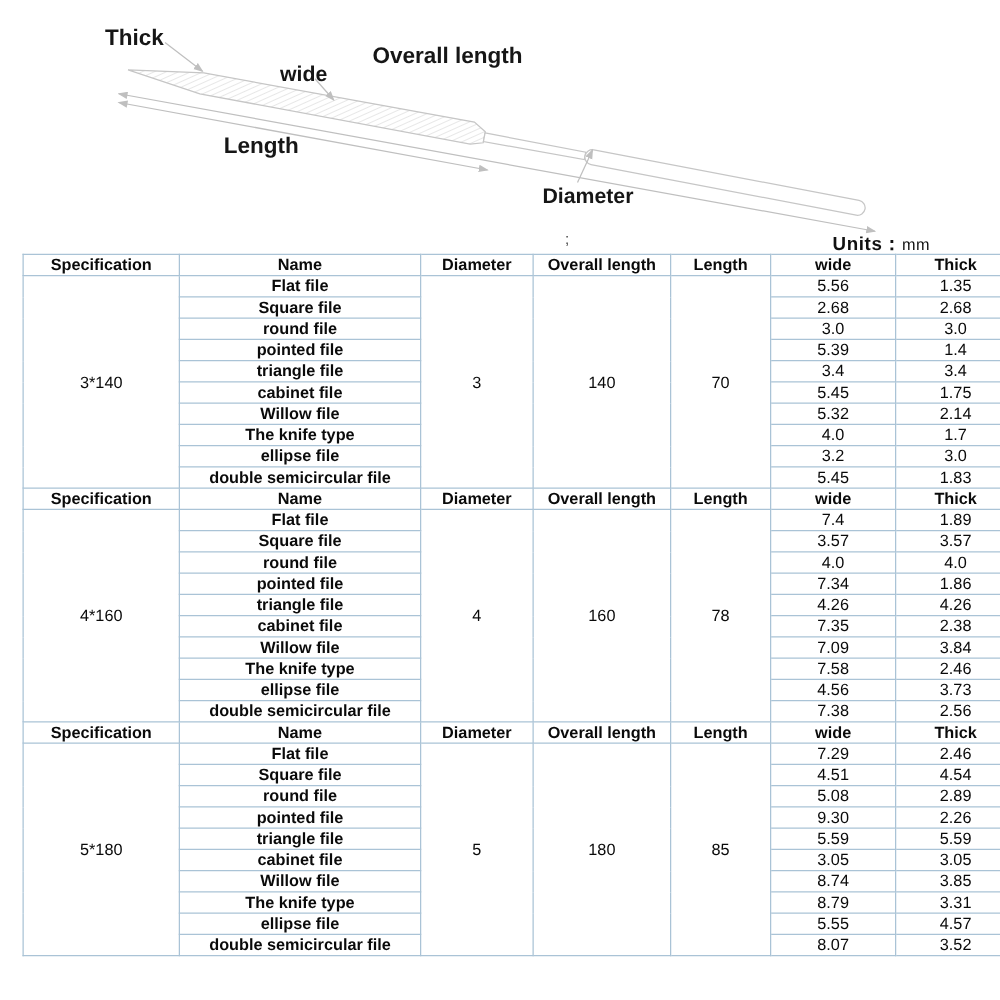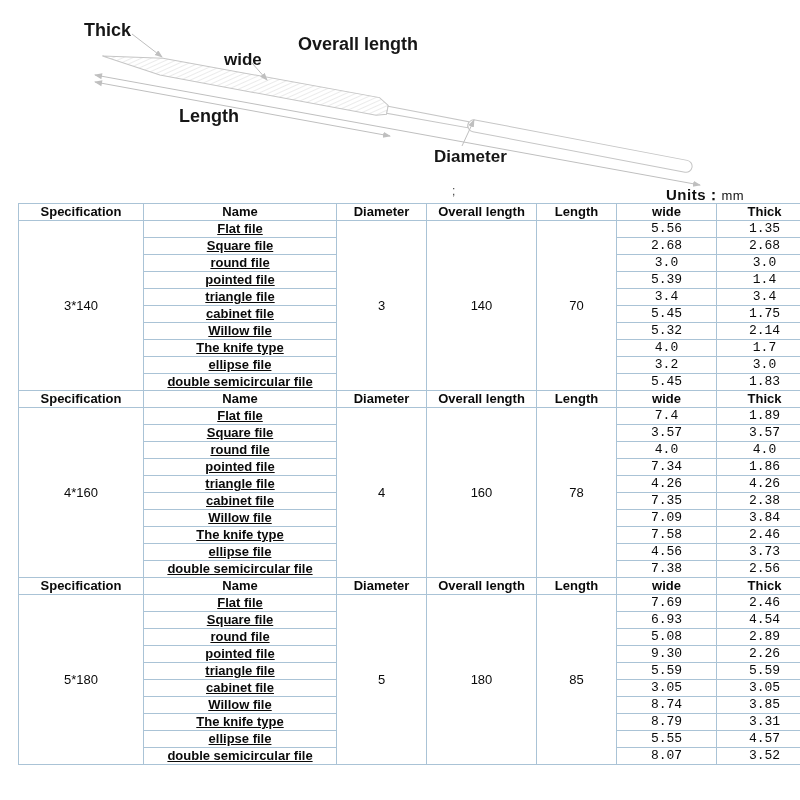--- a/index.html
+++ b/index.html
@@ -10,23 +10,23 @@
   .diagram { position: absolute; top: 0; left: 0; }
   .dlabel { font-family: "Liberation Sans", sans-serif; font-weight: bold; fill: #161616; }
 
   .units { position: absolute; top: 186px; left: 666px; font-size: 15px; font-weight: bold; color: #111; letter-spacing: .5px; }
   .units .mm { font-weight: normal; font-size: 13px; }
   .semi { position: absolute; top: 184px; left: 452px; font-size: 12px; color: #444; }
 
   table.spec { position: absolute; top: 203px; left: 18px; width: 794px; border-collapse: collapse; table-layout: fixed; background: #fff; }
   table.spec td { border: 1px solid #aac3d6; text-align: center; vertical-align: middle; height: 17px; padding: 0 2px; font-size: 13px; line-height: 1.05; color: #0a0a0a; overflow: hidden; white-space: nowrap; }
   td.hdr   { font-weight: bold; font-size: 14.5px; }
-  td.name  { font-weight: bold; font-size: 13.5px; text-decoration: underline; }
+  td.name  { font-weight: bold; font-size: 13.5px; }
   td.merged{ font-size: 14px; margin-top: 47px; }
-  td.num   { font-size: 13.5px; font-family: Liberation Mono, monospace; }
+  td.num   { font-size: 13.5px; }
 </style>
 </head>
 <body>
 
 <div class="page">
 
   <svg class="diagram" width="800" height="202" viewBox="0 0 800 202" xmlns="http://www.w3.org/2000/svg">
     <defs>
       <marker id="arr" markerWidth="9" markerHeight="8" refX="7" refY="3" orient="auto" markerUnits="userSpaceOnUse">
         <path d="M0,0 L8,3 L0,6 Z" fill="#bfbfbf"></path>
@@ -209,26 +209,26 @@
           <td class="hdr">Length</td>
           <td class="hdr">wide</td>
           <td class="hdr">Thick</td>
         </tr>
         <tr>
           <td class="merged" rowspan="10">5*180</td>
           <td class="name">Flat file</td>
           <td class="merged" rowspan="10">5</td>
           <td class="merged" rowspan="10">180</td>
           <td class="merged" rowspan="10">85</td>
-          <td class="num">7.69</td>
+          <td class="num">7.29</td>
           <td class="num">2.46</td>
         </tr>
         <tr>
           <td class="name">Square file</td>
-          <td class="num">6.93</td>
+          <td class="num">4.51</td>
           <td class="num">4.54</td>
         </tr>
         <tr>
           <td class="name">round file</td>
           <td class="num">5.08</td>
           <td class="num">2.89</td>
         </tr>
         <tr>
           <td class="name">pointed file</td>
           <td class="num">9.30</td>

